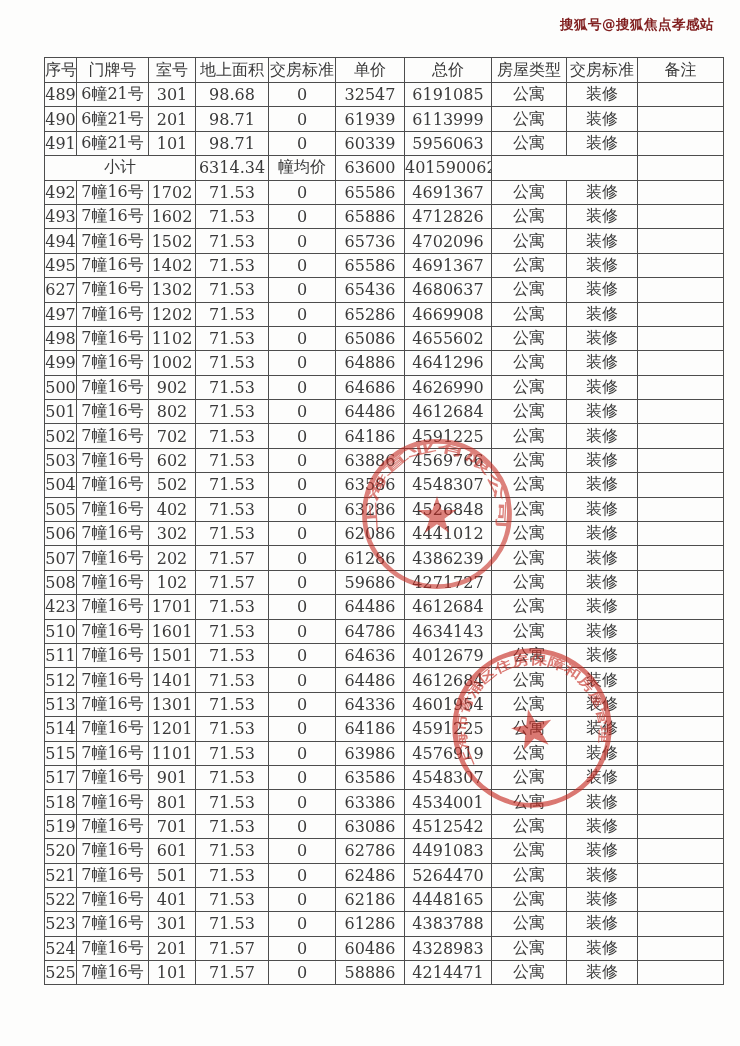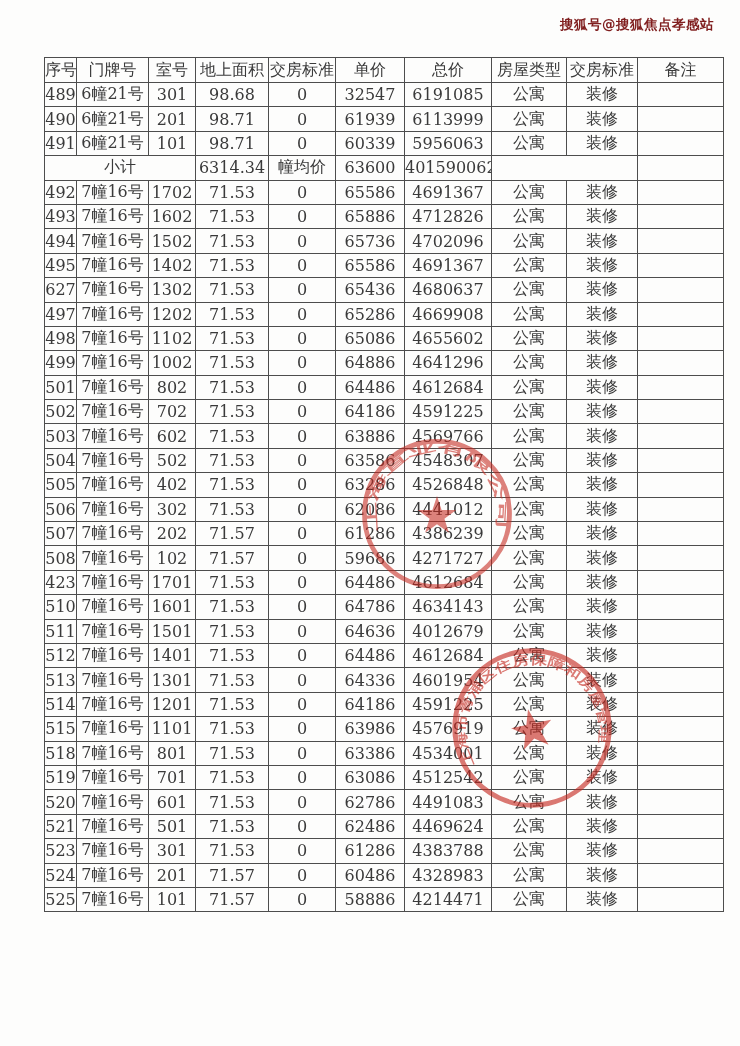--- a/index.html
+++ b/index.html
@@ -201,20 +201,32 @@
         <td>1002</td>
         <td>71.53</td>
         <td>0</td>
         <td>64886</td>
         <td>4641296</td>
         <td>公寓</td>
         <td>装修</td>
         <td></td>
       </tr>
       <tr>
+        <td>500</td>
+        <td>7幢16号</td>
+        <td>902</td>
+        <td>71.53</td>
+        <td>0</td>
+        <td>64686</td>
+        <td>4626990</td>
+        <td>公寓</td>
+        <td>装修</td>
+        <td></td>
+      </tr>
+      <tr>
         <td>501</td>
         <td>7幢16号</td>
         <td>802</td>
         <td>71.53</td>
         <td>0</td>
         <td>64486</td>
         <td>4612684</td>
         <td>公寓</td>
         <td>装修</td>
         <td></td>
@@ -381,20 +393,32 @@
         <td>1101</td>
         <td>71.53</td>
         <td>0</td>
         <td>63986</td>
         <td>4576919</td>
         <td>公寓</td>
         <td>装修</td>
         <td></td>
       </tr>
       <tr>
+        <td>517</td>
+        <td>7幢16号</td>
+        <td>901</td>
+        <td>71.53</td>
+        <td>0</td>
+        <td>63586</td>
+        <td>4548307</td>
+        <td>公寓</td>
+        <td>装修</td>
+        <td></td>
+      </tr>
+      <tr>
         <td>518</td>
         <td>7幢16号</td>
         <td>801</td>
         <td>71.53</td>
         <td>0</td>
         <td>63386</td>
         <td>4534001</td>
         <td>公寓</td>
         <td>装修</td>
         <td></td>
@@ -423,21 +447,33 @@
         <td>装修</td>
         <td></td>
       </tr>
       <tr>
         <td>521</td>
         <td>7幢16号</td>
         <td>501</td>
         <td>71.53</td>
         <td>0</td>
         <td>62486</td>
-        <td>4469624</td>
+        <td>5264470</td>
+        <td>公寓</td>
+        <td>装修</td>
+        <td></td>
+      </tr>
+      <tr>
+        <td>522</td>
+        <td>7幢16号</td>
+        <td>401</td>
+        <td>71.53</td>
+        <td>0</td>
+        <td>62186</td>
+        <td>4448165</td>
         <td>公寓</td>
         <td>装修</td>
         <td></td>
       </tr>
       <tr>
         <td>523</td>
         <td>7幢16号</td>
         <td>301</td>
         <td>71.53</td>
         <td>0</td>

